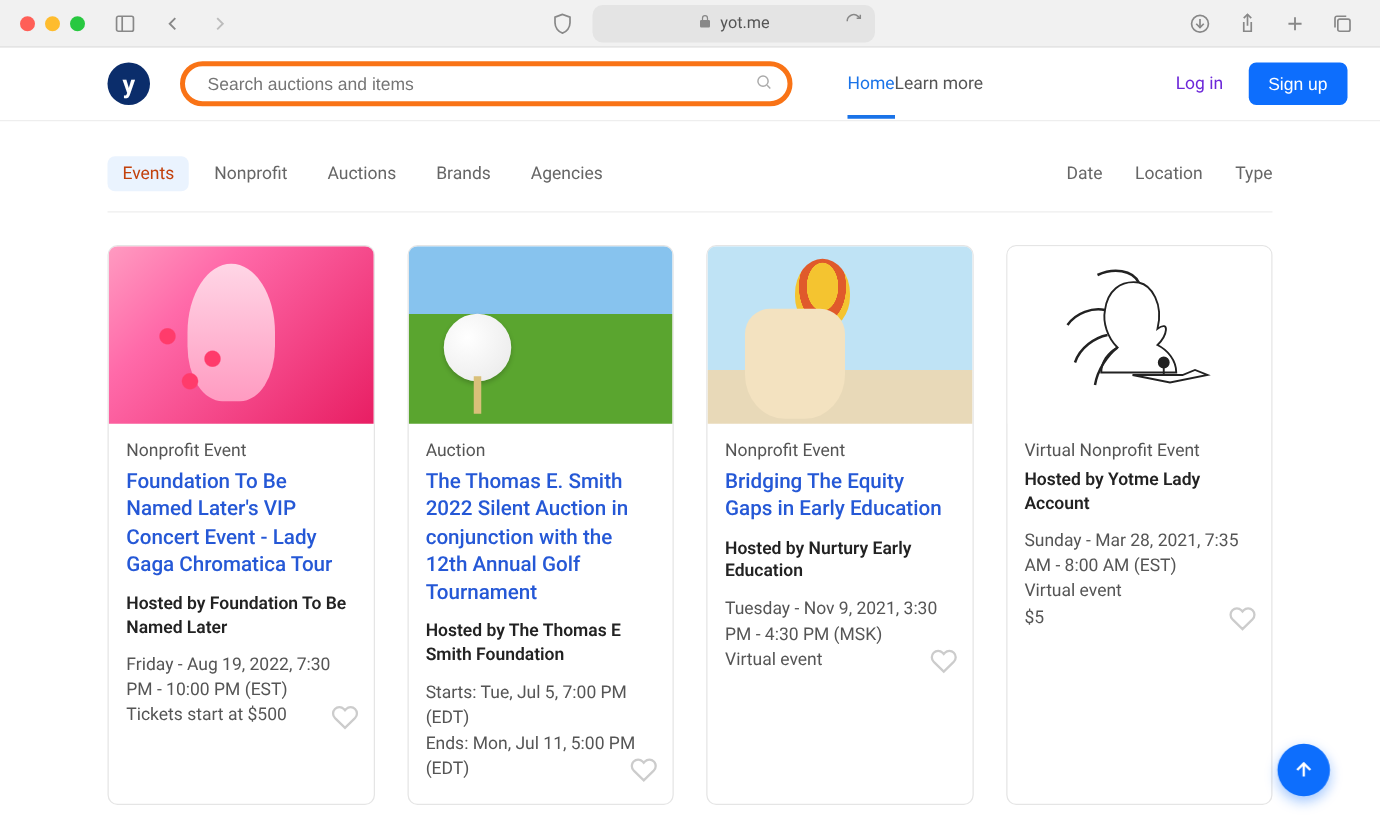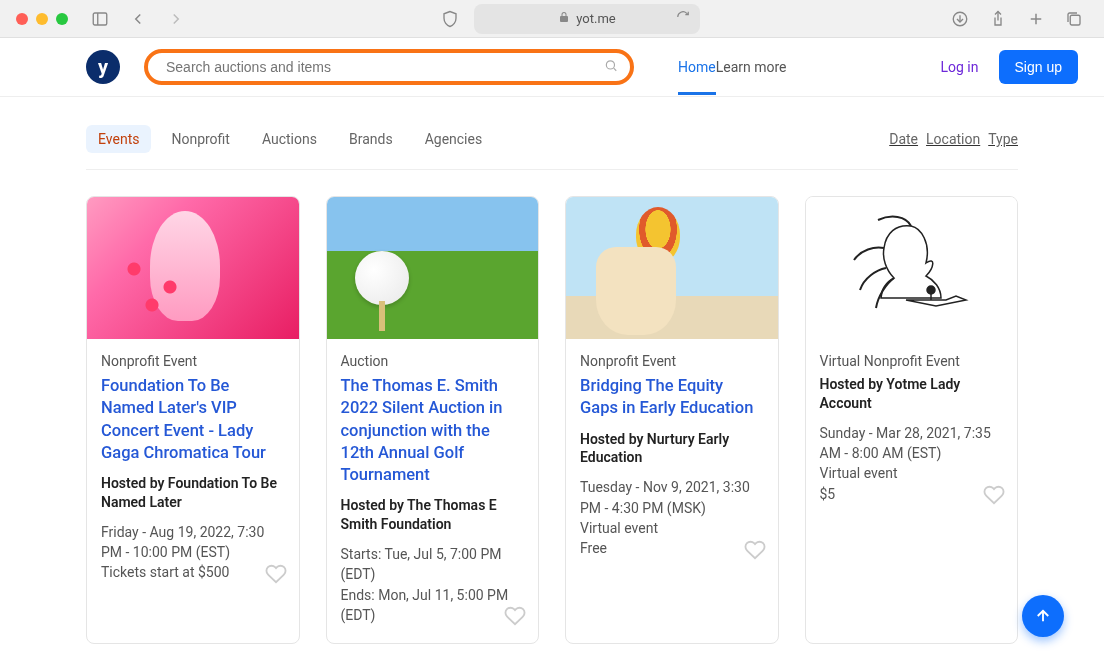--- a/index.html
+++ b/index.html
@@ -32,21 +32,21 @@
 .auth-area { margin-left: auto; display: flex; align-items: center; gap: 20px; }
 .login-link { font-size: 14px; color: #6d28d9; cursor: pointer; text-align: center; }
 .signup-btn { background: #0d6efd; color: #fff; border: none; padding: 9px 16px; border-radius: 6px; font-size: 14px; cursor: pointer; }
 
 
 .content { max-width: 932px; margin: 0 auto; padding: 0 0 40px; }
 .filter-bar { display: flex; align-items: center; padding: 28px 0 16px; border-bottom: 1px solid #eee; }
 .filter-tabs { display: flex; gap: 8px; }
 .filter-tab { padding: 6px 12px; font-size: 14px; color: #666; cursor: pointer; border-radius: 6px; }
 .filter-tab.active { background: #eaf3fe; color: #c2410c; }
-.filter-right { margin-left: auto; display: flex; gap: 8px; text-decoration: underline; }
+.filter-right { margin-left: auto; display: flex; gap: 26px; }
 .filter-opt { font-size: 14px; color: #666; cursor: pointer; }
 
 .cards { display: grid; grid-template-columns: repeat(4, 1fr); gap: 26px; margin-top: 26px; }
 .card { border: 1px solid #e5e5e5; border-radius: 8px; overflow: hidden; background: #fff; position: relative; display: flex; flex-direction: column; }
 .card-img { width: 100%; height: 142px; display: block; }
 .card-body { padding: 14px 14px 18px; position: relative; }
 .card-type { font-size: 14px; color: #555; margin-bottom: 6px; }
 .card-title { font-size: 16.5px; color: #2558d6; font-weight: 500; line-height: 1.35; margin-bottom: 10px; cursor: pointer; }
 .card-host { font-size: 14px; font-weight: 600; color: #222; margin-bottom: 10px; line-height: 1.35; }
 .card-meta { font-size: 14px; color: #555; line-height: 1.45; }
@@ -210,21 +210,20 @@
     </div>
 
     <div class="card">
       <div class="card-img img3"></div>
       <div class="card-body">
         <div class="card-type">Nonprofit Event</div>
         <div class="card-title">Bridging The Equity Gaps in Early Education</div>
         <div class="card-host">Hosted by Nurtury Early Education</div>
         <div class="card-meta">Tuesday - Nov 9, 2021, 3:30 PM - 4:30 PM (MSK)</div>
         <div class="card-meta">Virtual event</div>
-        <div class="card-meta">Free</div>
         <span class="heart"><svg viewBox="0 0 24 24" fill="none" stroke="currentColor" stroke-width="2">
               <path d="M20.8 4.6a5.5 5.5 0 0 0-7.8 0L12 5.7l-1-1.1a5.5 5.5 0 0 0-7.8 7.8l1 1L12 21l7.8-7.6 1-1a5.5 5.5 0 0 0 0-7.8z"></path>
             </svg></span>
       </div>
     </div>
 
     <div class="card">
       <div class="card-img img4">
         <svg viewBox="0 0 150 120" fill="none" stroke="#222" stroke-width="1.5">
           <path d="M90 55 C95 35 85 20 75 18 C60 16 50 25 48 40 C46 50 50 62 58 70 C50 74 45 82 45 90 L105 90 C105 80 98 72 90 68 C98 60 100 48 90 55Z" fill="#fff"></path>

